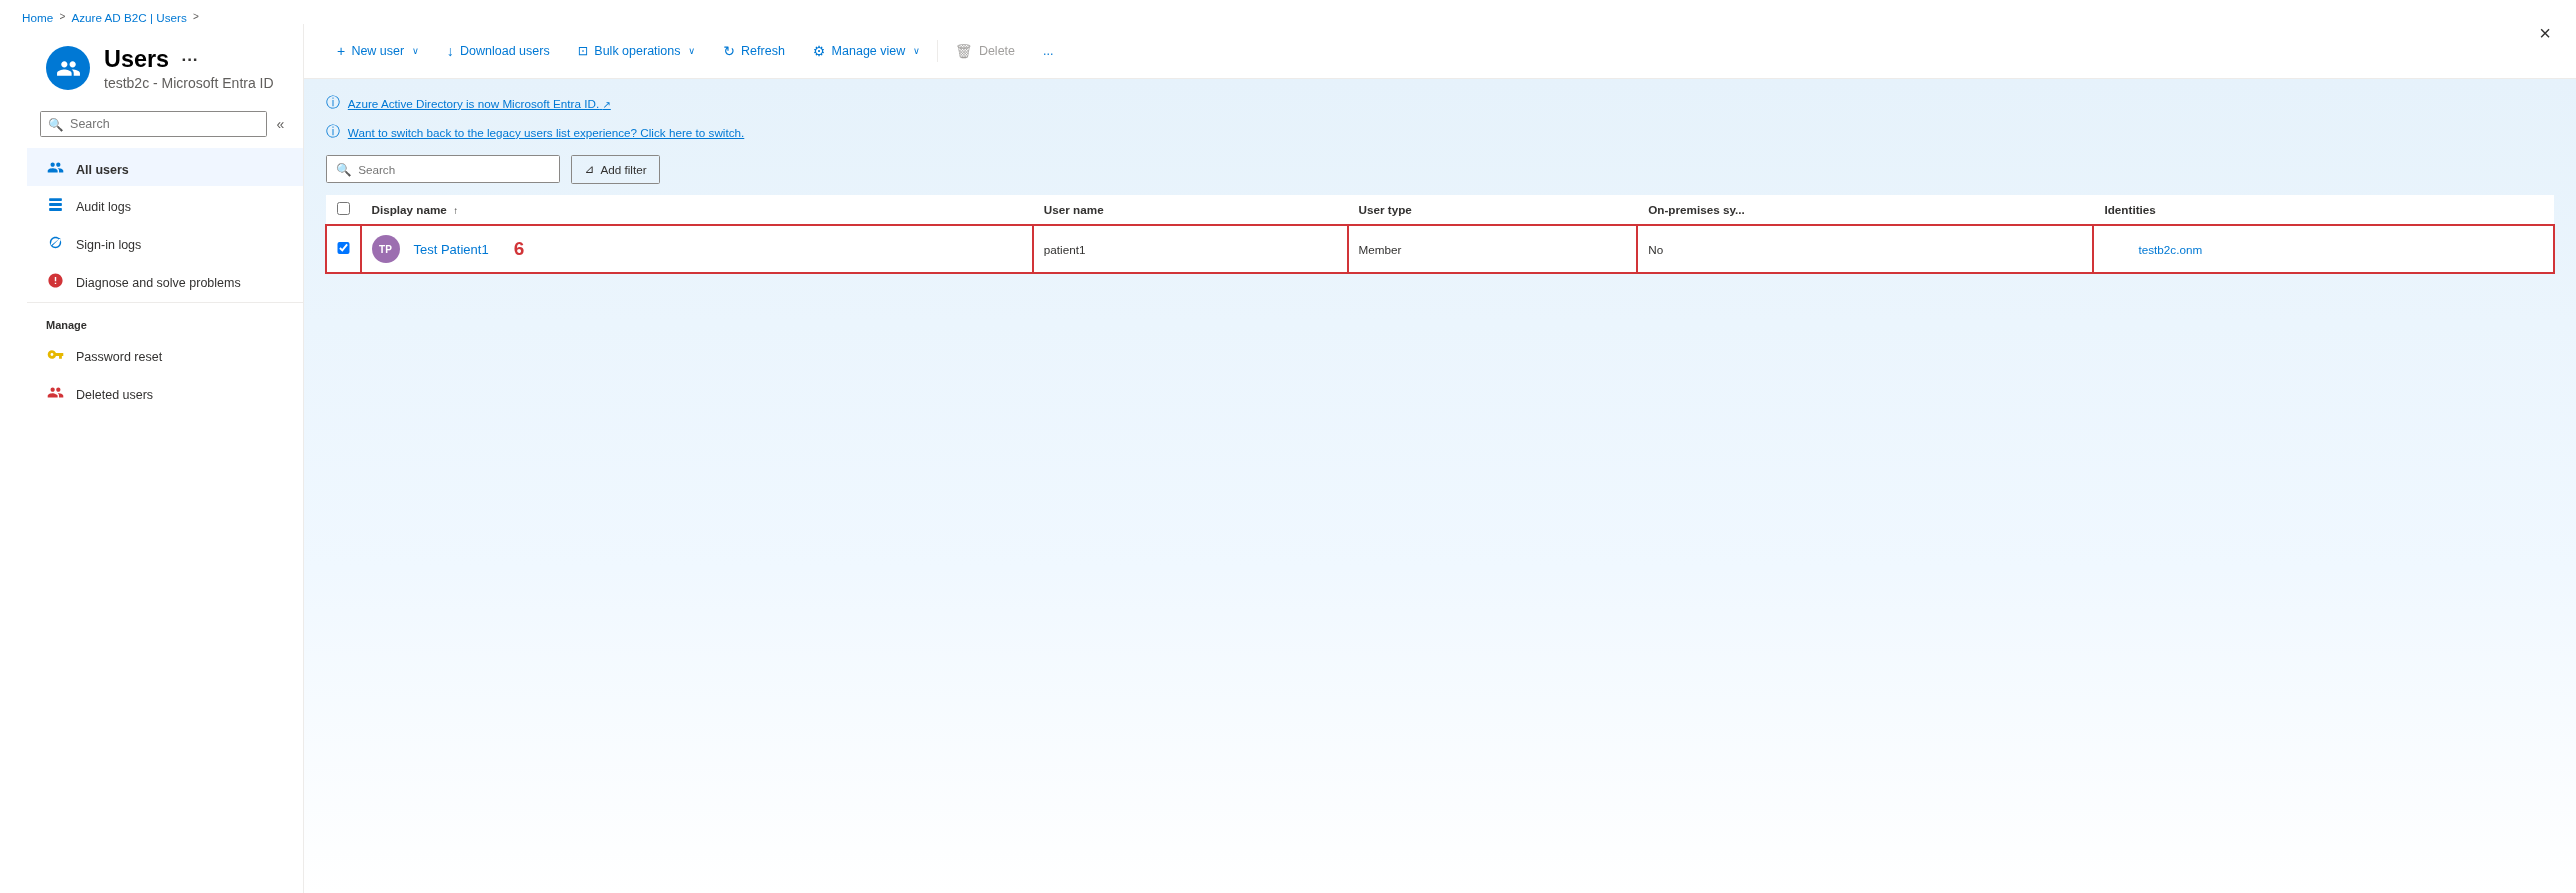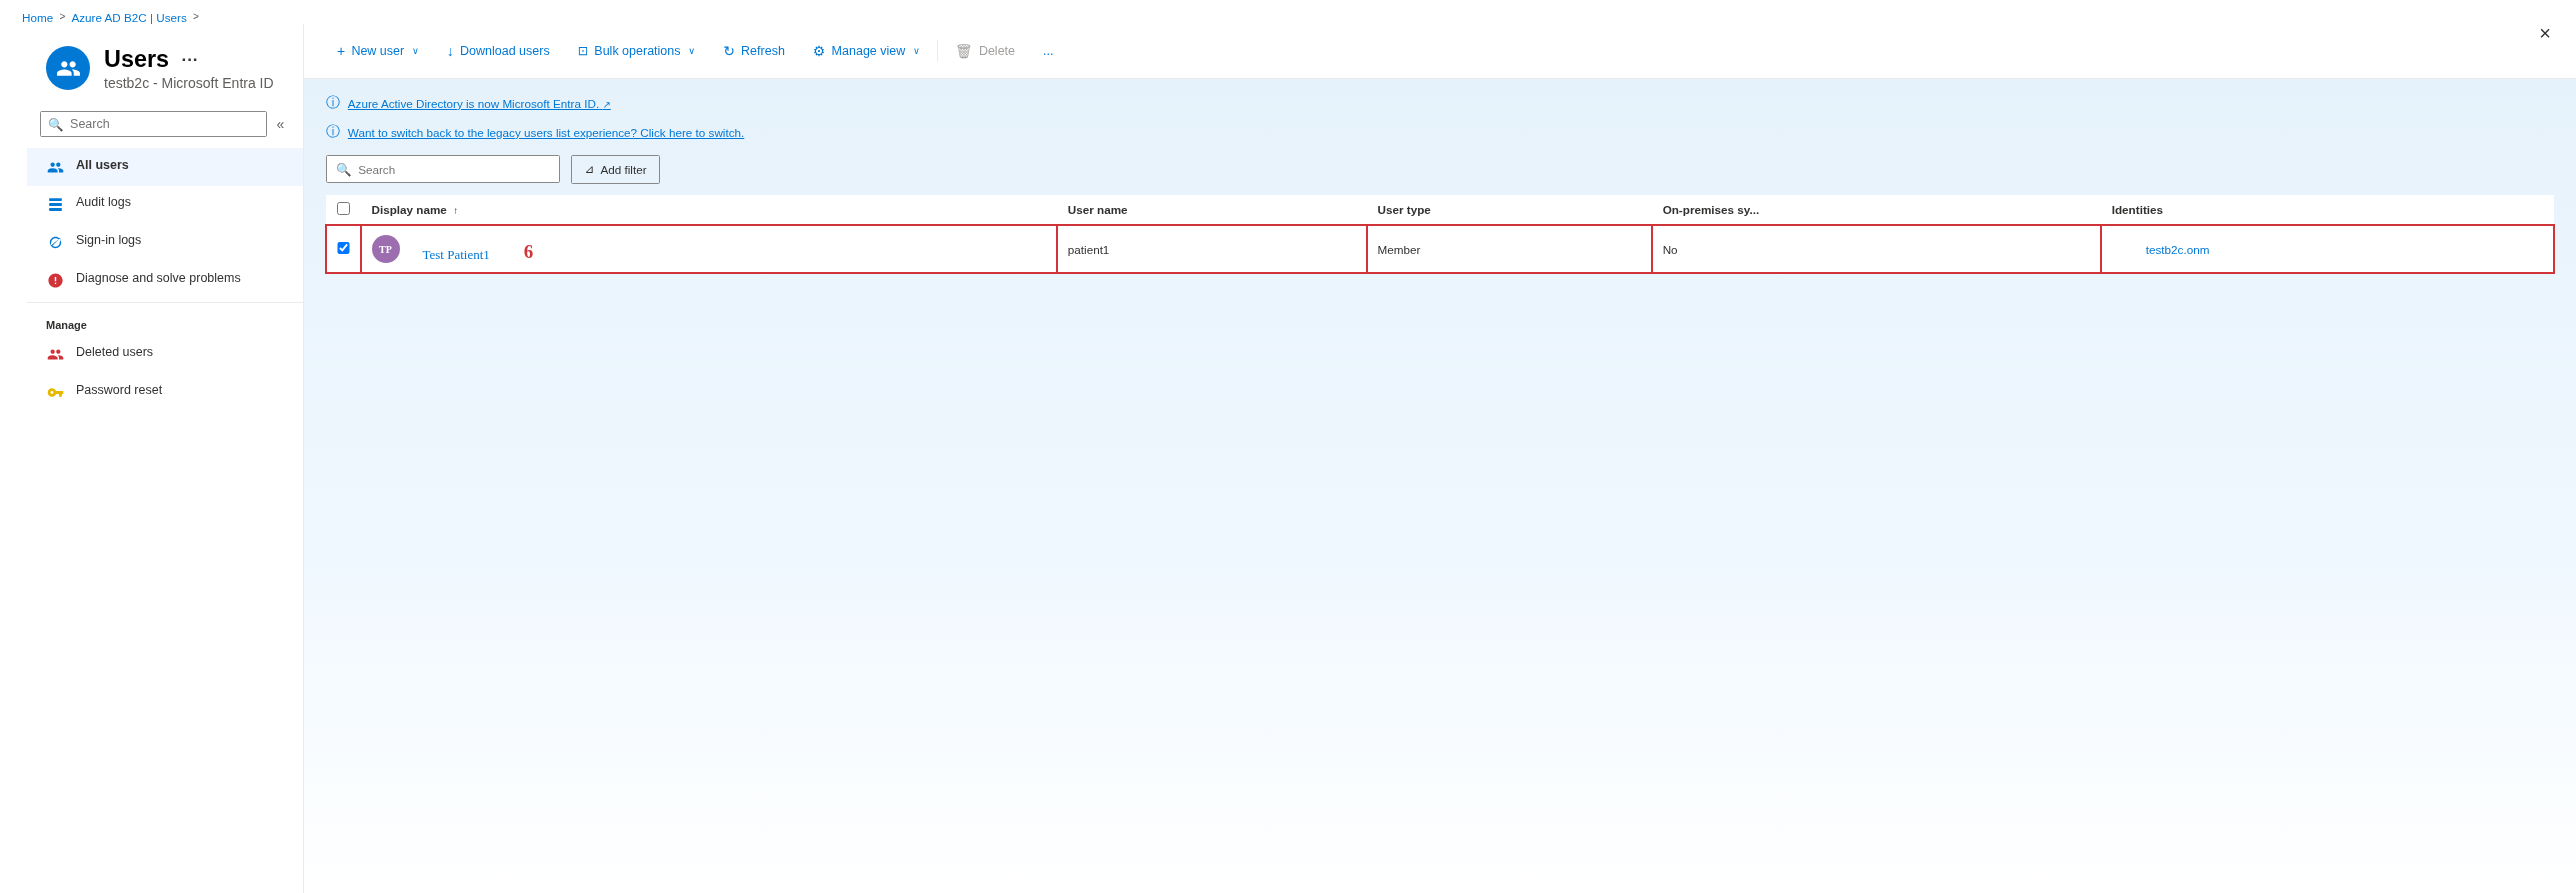--- a/index.html
+++ b/index.html
@@ -20,21 +20,21 @@
     .sidebar-ellipsis { font-size: 17px; color: #323130; cursor: pointer; margin-left: 3.1px; }
 
     .sidebar-search { padding: 7.8px 12.5px; }
     .sidebar-search-box { display: flex; align-items: center; border: 0.8px solid #8a8886; border-radius: 1.6px; padding: 4.7px 7.8px; gap: 6.2px; background: #fff; width: 100%; }
     .sidebar-search-box input { border: none; outline: none; font-size: 12.5px; color: #323130; width: 100%; background: transparent; }
     .search-icon-sm { color: #605e5c; font-size: 12.5px; }
 
     .sidebar-collapse-btn { background: none; border: none; cursor: pointer; padding: 3.1px 6.2px; color: #605e5c; font-size: 14px; margin-left: 3.1px; }
 
     .sidebar-nav { flex: 1; overflow-y: auto; padding: 3.1px 0; }
-    .nav-item { display: flex; align-items: flex-start; gap: 11px; padding: 9.4px 19px; cursor: pointer; font-size: 12.5px; color: #323130; }
+    .nav-item { display: flex; align-items: flex-end; gap: 11px; padding: 9.4px 19px; cursor: pointer; font-size: 12.5px; color: #323130; }
     .nav-item.active { background: #f0f6ff; font-weight: 600; }
     .nav-icon { width: 19px; height: 19px; display: flex; align-items: center; justify-content: center; flex-shrink: 0; }
     .nav-section-header { padding: 12.5px 19px 4.7px 19px; font-size: 11px; font-weight: 600; color: #323130; }
     .nav-divider { height: 0.8px; background: #edebe9; margin: 3.1px 0; }
 
     
     .main-content { flex: 1; display: flex; flex-direction: column; background: #fff; overflow: hidden; }
 
     
     .toolbar { display: flex; align-items: center; padding: 11px 19px; border-bottom: 0.8px solid #edebe9; gap: 0; flex-wrap: wrap; }
@@ -57,21 +57,21 @@
     .add-filter-btn { display: flex; align-items: center; gap: 6.2px; padding: 6.2px 12.5px; background: none; border: 0.8px solid #8a8886; border-radius: 1.6px; cursor: pointer; font-size: 11.7px; color: #323130; }
 
     
     .users-table { width: 100%; border-collapse: collapse; background: #fff; }
     .users-table th { text-align: left; padding: 7.8px 11px; font-weight: 600; font-size: 11.7px; color: #323130; border-bottom: 1.6px solid #edebe9; background: #fff; }
     .users-table td { padding: 9.4px 11px; font-size: 11.7px; border-bottom: 0.8px solid #edebe9; vertical-align: middle; }
     .users-table tr.selected-row td { outline: 2px solid #d13438; outline-offset: -1.6px; }
     .users-table tr.selected-row { background: #fff; }
     .sort-arrow { margin-left: 3.1px; font-size: 10px; }
     .user-avatar-circle { width: 28px; height: 28px; border-radius: 50%; background: #b4a7d6; display: flex; align-items: center; justify-content: center; color: #fff; font-weight: 700; font-size: 10px; flex-shrink: 0; }
-    .user-name-cell { display: flex; align-items: flex-end; gap: 23px; font-family: Liberation Serif, serif; }
+    .user-name-cell { display: flex; align-items: center; gap: 14px; }
     .user-name-link { color: #0078d4; cursor: pointer; font-size: 13px; }
     .badge-number { color: #d13438; font-weight: 700; font-size: 19px; margin-left: 11px; }
     .identities-link { color: #0078d4; cursor: pointer; margin-left: 34px; }
     .checkbox-cell { width: 28px; }
     input[type="checkbox"] { width: 12.5px; height: 12.5px; cursor: pointer; }
 
     
     .breadcrumb { padding: 11px 22px 0 22px; display: flex; align-items: flex-start; gap: 6.2px; font-size: 11.7px; }
     .breadcrumb a { color: #0078d4; text-decoration: none; cursor: pointer; }
     .breadcrumb-sep { color: #605e5c; font-size: 10px; }
@@ -162,34 +162,34 @@
               </svg>
           </span>
           <span>Diagnose and solve problems</span>
         </div>
 
         <div class="nav-divider"></div>
         <div class="nav-section-header">Manage</div>
 
         <div class="nav-item">
           <span class="nav-icon">
+            <svg width="17" height="17" viewBox="0 0 24 24" fill="#e6b800">
+                <path d="M12.65 10C11.83 7.67 9.61 6 7 6c-3.31 0-6 2.69-6 6s2.69 6 6 6c2.61 0 4.83-1.67 5.65-4H17v4h4v-4h2v-4H12.65zM7 14c-1.1 0-2-.9-2-2s.9-2 2-2 2 .9 2 2-.9 2-2 2z"></path>
+              </svg>
+          </span>
+          <span>Password reset</span>
+        </div>
+
+        <div class="nav-item">
+          <span class="nav-icon">
             <svg width="17" height="17" viewBox="0 0 24 24" fill="#d13438">
                 <path d="M16 11c1.66 0 2.99-1.34 2.99-3S17.66 5 16 5c-1.66 0-3 1.34-3 3s1.34 3 3 3zM8 11c1.66 0 2.99-1.34 2.99-3S9.66 5 8 5C6.34 5 5 6.34 5 8s1.34 3 3 3zm0 2c-2.33 0-7 1.17-7 3.5V19h14v-2.5C15 15.17 10.33 13 8 13zm8 0c-.29 0-.62.02-.97.05 1.16.84 1.97 1.97 1.97 3.45V19h6v-2.5c0-2.33-4.67-3.5-7-3.5z"></path>
               </svg>
           </span>
           <span>Deleted users</span>
-        </div>
-
-        <div class="nav-item">
-          <span class="nav-icon">
-            <svg width="17" height="17" viewBox="0 0 24 24" fill="#e6b800">
-                <path d="M12.65 10C11.83 7.67 9.61 6 7 6c-3.31 0-6 2.69-6 6s2.69 6 6 6c2.61 0 4.83-1.67 5.65-4H17v4h4v-4h2v-4H12.65zM7 14c-1.1 0-2-.9-2-2s.9-2 2-2 2 .9 2 2-.9 2-2 2z"></path>
-              </svg>
-          </span>
-          <span>Password reset</span>
         </div>
       </div>
     </div>
 
     <div class="main-content">
 
       <div class="toolbar">
 
         <button class="toolbar-btn">
           <span style="font-size:14px; font-weight:300;">+</span>

